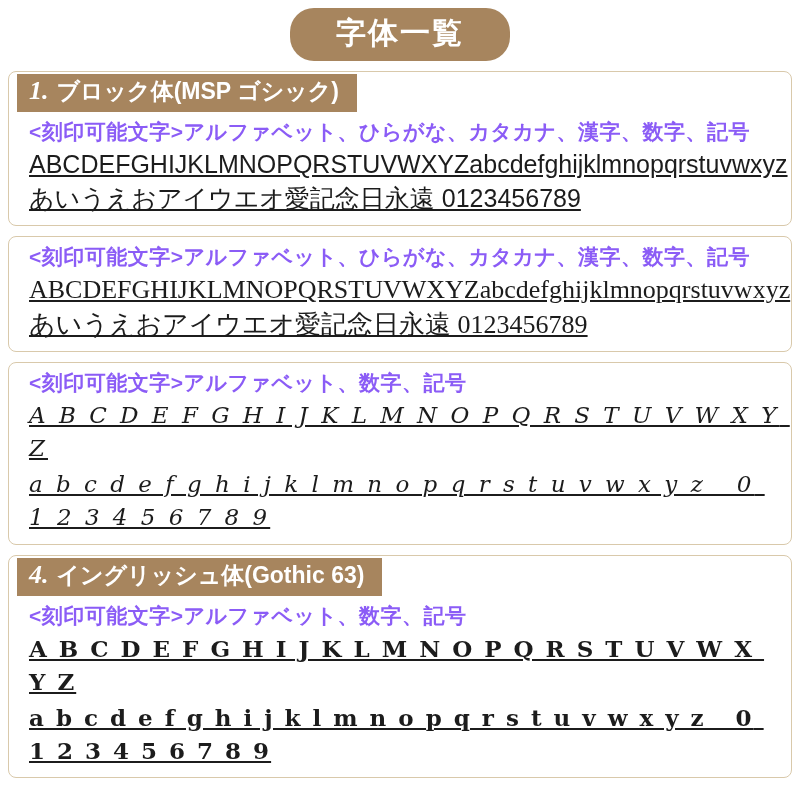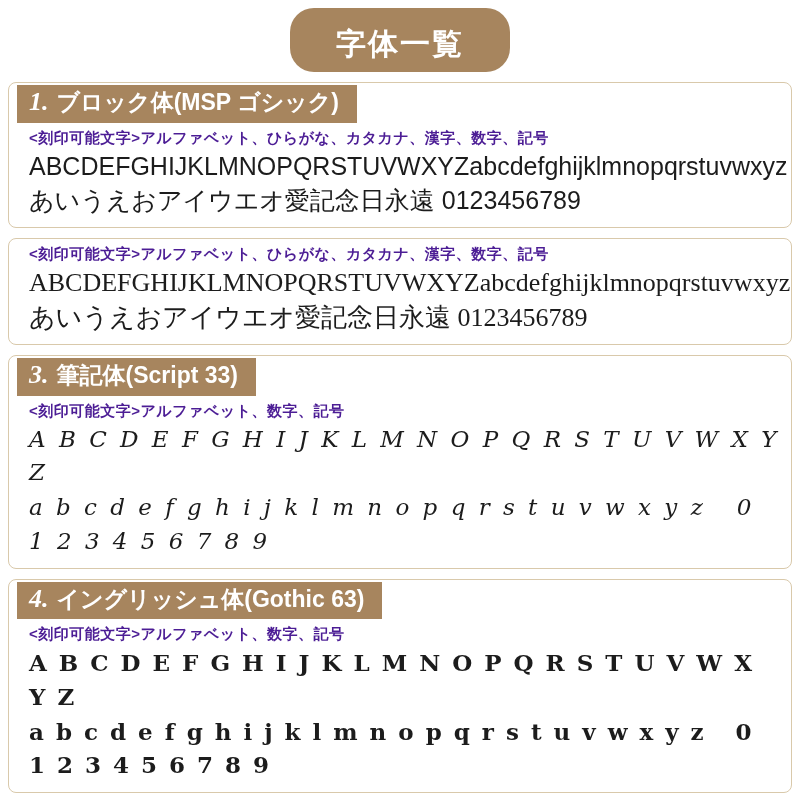--- a/index.html
+++ b/index.html
@@ -4,21 +4,21 @@
 <style>
   html,body{margin:0;padding:0;}
   body{
     width:800px;height:800px;background:#ffffff;
     font-family:"Liberation Sans","DejaVu Sans",sans-serif;
     color:#1c1c1c;overflow:hidden;
   }
   .title-badge{
     display:table;margin:8px auto 10px auto;
     background:#a7855e;color:#ffffff;
-    border-radius:24px;padding:16px 46px 7px 46px;
+    border-radius:24px;padding:5px 46px 7px 46px;
     font-size:30px;font-weight:bold;letter-spacing:2px;
   }
   .sections{margin:0 8px;}
   .section-card{
     border:1px solid #d9c9ab;border-radius:8px;
     margin-bottom:10px;padding:0 10px 8px 0;
     background:#ffffff;
   }
   .section-header{
     display:inline-block;
@@ -27,25 +27,25 @@
     padding:1px 18px 4px 12px;
     font-size:23px;font-weight:bold;
     line-height:1.25;
   }
   .section-number{
     font-family:"Liberation Serif","DejaVu Serif",serif;
     font-style:italic;font-weight:bold;
     font-size:26px;margin-right:8px;
   }
   .subtitle{
-    color:#4c1d95;font-weight:bold;
-    font-size:15px;margin:6px 0 2px 20px;
+    color:#8b5cf6;font-weight:bold;
+    font-size:21px;margin:6px 0 2px 20px;
     letter-spacing:0.5px;
   }
-  .sample{margin:2px 0 2px 20px;white-space:pre-wrap;}
+  .sample{margin:2px 0 2px 20px;white-space:pre-wrap;text-decoration:underline;}
   .sample.gothic{
     font-family:"Liberation Sans","DejaVu Sans",sans-serif;
     font-size:25px;line-height:1.3;
   }
   .sample.mincho{
     font-family:"Liberation Serif","DejaVu Serif",serif;
     font-size:26px;line-height:1.28;
   }
   .sample.script{
     font-family:"DejaVu Serif","Liberation Serif",serif;
@@ -74,23 +74,20 @@
     <div class="sample gothic">あいうえおアイウエオ愛記念日永遠 0123456789</div>
   </div>
 
   <div class="section-card">
     <div class="subtitle">&lt;刻印可能文字&gt;アルファベット、ひらがな、カタカナ、漢字、数字、記号</div>
     <div class="sample mincho">ABCDEFGHIJKLMNOPQRSTUVWXYZabcdefghijklmnopqrstuvwxyz</div>
     <div class="sample mincho">あいうえおアイウエオ愛記念日永遠 0123456789</div>
   </div>
 
   <div class="section-card">
-    <div class="section-header">
-      <span class="section-number">3.</span><span>筆記体(Script 33)</span>
-    </div>
     <div class="subtitle">&lt;刻印可能文字&gt;アルファベット、数字、記号</div>
     <div class="sample script">A B C D E F G H I J K L M N O P Q R S T U V W X Y Z</div>
     <div class="sample script">a b c d e f g h i j k l m n o p q r s t u v w x y z   0 1 2 3 4 5 6 7 8 9</div>
   </div>
 
   <div class="section-card">
     <div class="section-header">
       <span class="section-number">4.</span><span>イングリッシュ体(Gothic 63)</span>
     </div>
     <div class="subtitle">&lt;刻印可能文字&gt;アルファベット、数字、記号</div>

